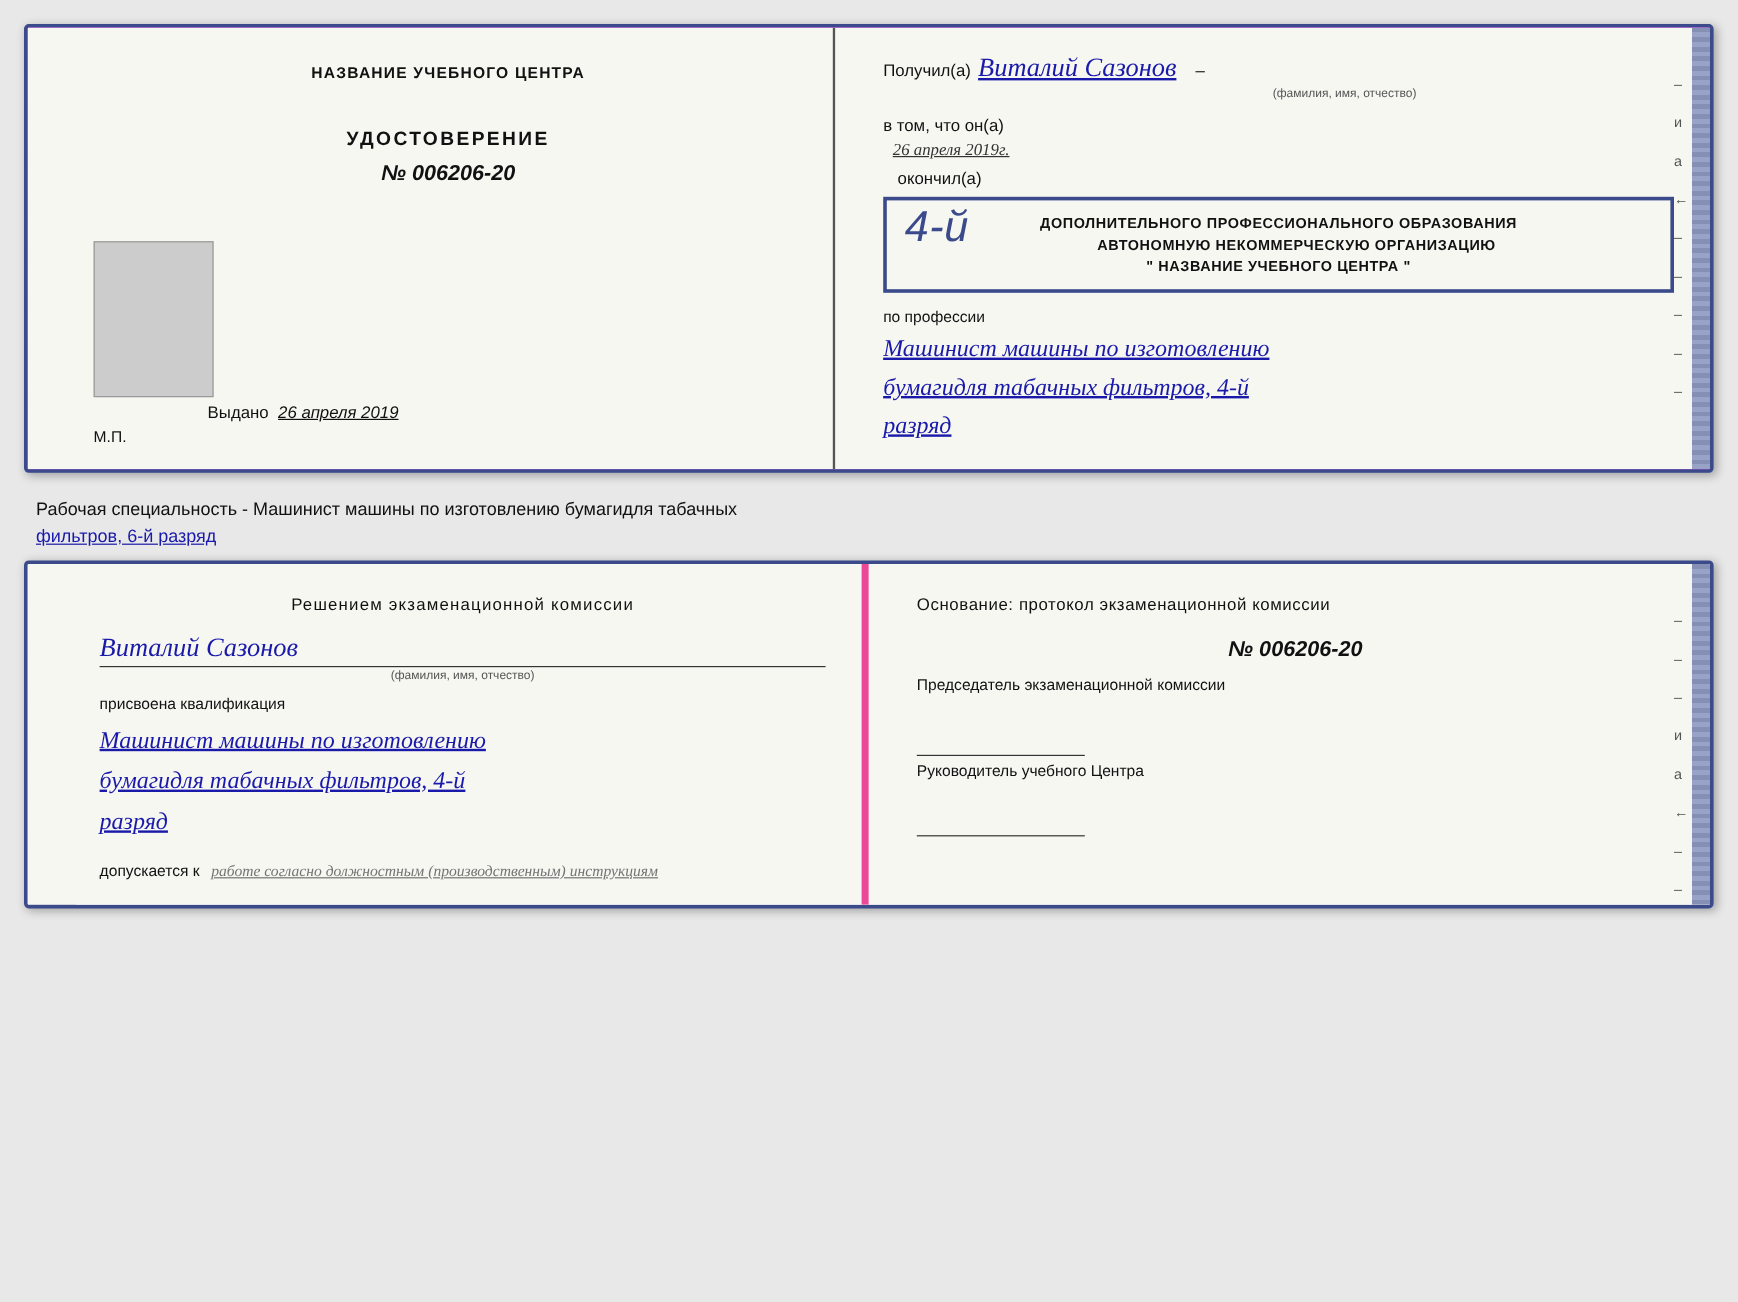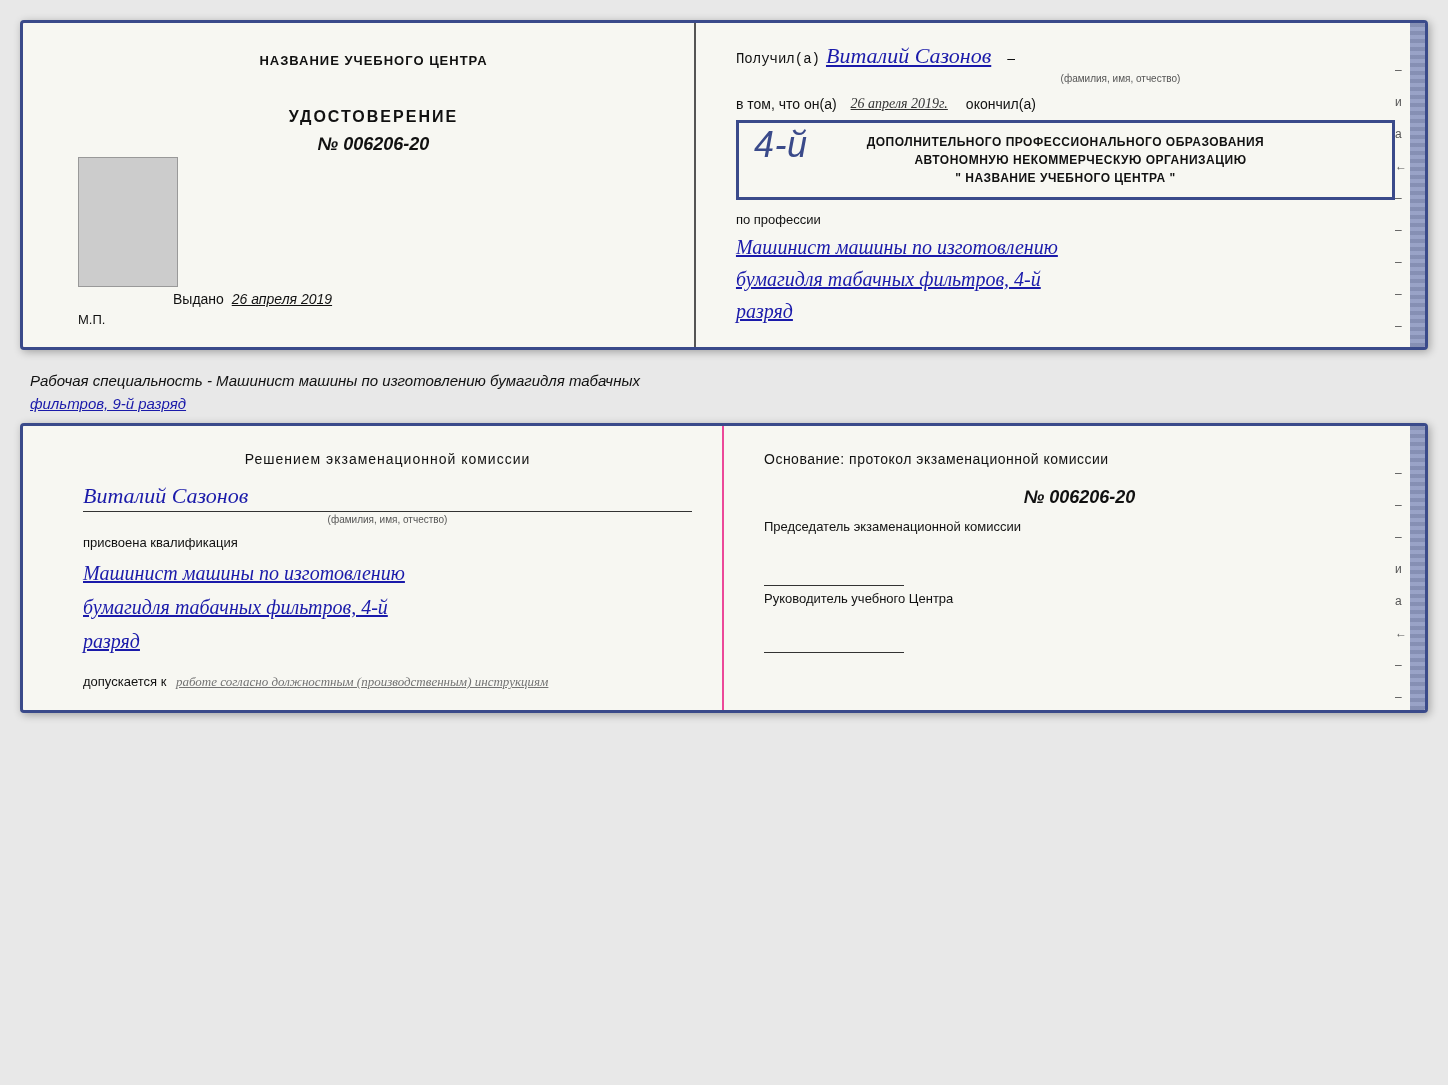--- a/index.html
+++ b/index.html
@@ -159,20 +159,21 @@
       display: block;
     }
 
     .vtom-line {
       font-size: 14px;
       color: #111;
       margin-bottom: 8px;
       display: flex;
       align-items: flex-start;
       gap: 6px;
+      flex-direction: column;
     }
 
     .date-written {
       font-family: 'Palatino Linotype', Palatino, serif;
       font-style: italic;
       font-size: 14px;
       color: #333;
       text-decoration: underline;
     }
 
@@ -224,42 +225,41 @@
       font-size: 12px;
       color: #555;
     }
 
     
     .specialty-text {
       font-size: 15px;
       color: #111;
       padding: 8px 10px;
       line-height: 1.5;
-      font-style: italic;
     }
 
     .specialty-text .underlined {
       text-decoration: underline;
       color: #1a1aaa;
     }
 
     
     .bottom-book {
       display: flex;
       background: #f5f5f0;
       border: 3px solid #3a4a8a;
       border-radius: 4px;
       position: relative;
       overflow: hidden;
       box-shadow: 2px 2px 8px rgba(0,0,0,0.3);
     }
 
     .bottom-left {
       width: 50%;
-      border-right: 2px solid #ec4899;
+      border-right: 6px solid #ec4899;
       padding: 25px 30px 20px 60px;
       position: relative;
       background: #f7f7f2;
     }
 
     .bottom-right {
       width: 50%;
       padding: 25px 30px 20px 40px;
       position: relative;
       background: #f7f7f2;
@@ -404,21 +404,21 @@
         <span class="dash">а</span>
         <span class="dash">←</span>
         <span class="dash">–</span>
         <span class="dash">–</span>
         <span class="dash">–</span>
         <span class="dash">–</span>
         <span class="dash">–</span>
       </div>
 
       <div class="recipient-line">
-        <span style="font-size:14px;font-family:Liberation Mono, monospace;">Получил(а)</span>
+        <span style="font-size:14px;">Получил(а)</span>
         <span class="recipient-name">Виталий Сазонов</span>
         <span style="font-size:14px; margin-left:10px;">–</span>
       </div>
       <span class="small-label" style="margin-left: 110px; margin-bottom: 12px; display:block;">(фамилия, имя, отчество)</span>
 
       <div class="vtom-line">
         <span>в том, что он(а)</span>
         <span class="date-written" style="margin-left: 8px;">26 апреля 2019г.</span>
         <span style="margin-left:12px;">окончил(а)</span>
       </div>
@@ -435,21 +435,21 @@
       <div class="profession-handwritten">Машинист машины по изготовлению</div>
       <div class="profession-handwritten">бумагидля табачных фильтров, 4-й</div>
       <div class="profession-handwritten">разряд</div>
     </div>
 
     <div class="spine-right"></div>
   </div>
 
   <div class="specialty-text">
     <span>Рабочая специальность - Машинист машины по изготовлению бумагидля табачных</span><br>
-    <span class="underlined">фильтров, 9-й разряд</span>
+    <span class="underlined">фильтров, 6-й разряд</span>
   </div>
 
   <div class="bottom-book">
 
     <div class="spine-left"></div>
 
     <div class="bottom-left">
       <div class="decision-title">Решением экзаменационной комиссии</div>
 
       <div class="bottom-name">Виталий Сазонов</div>

